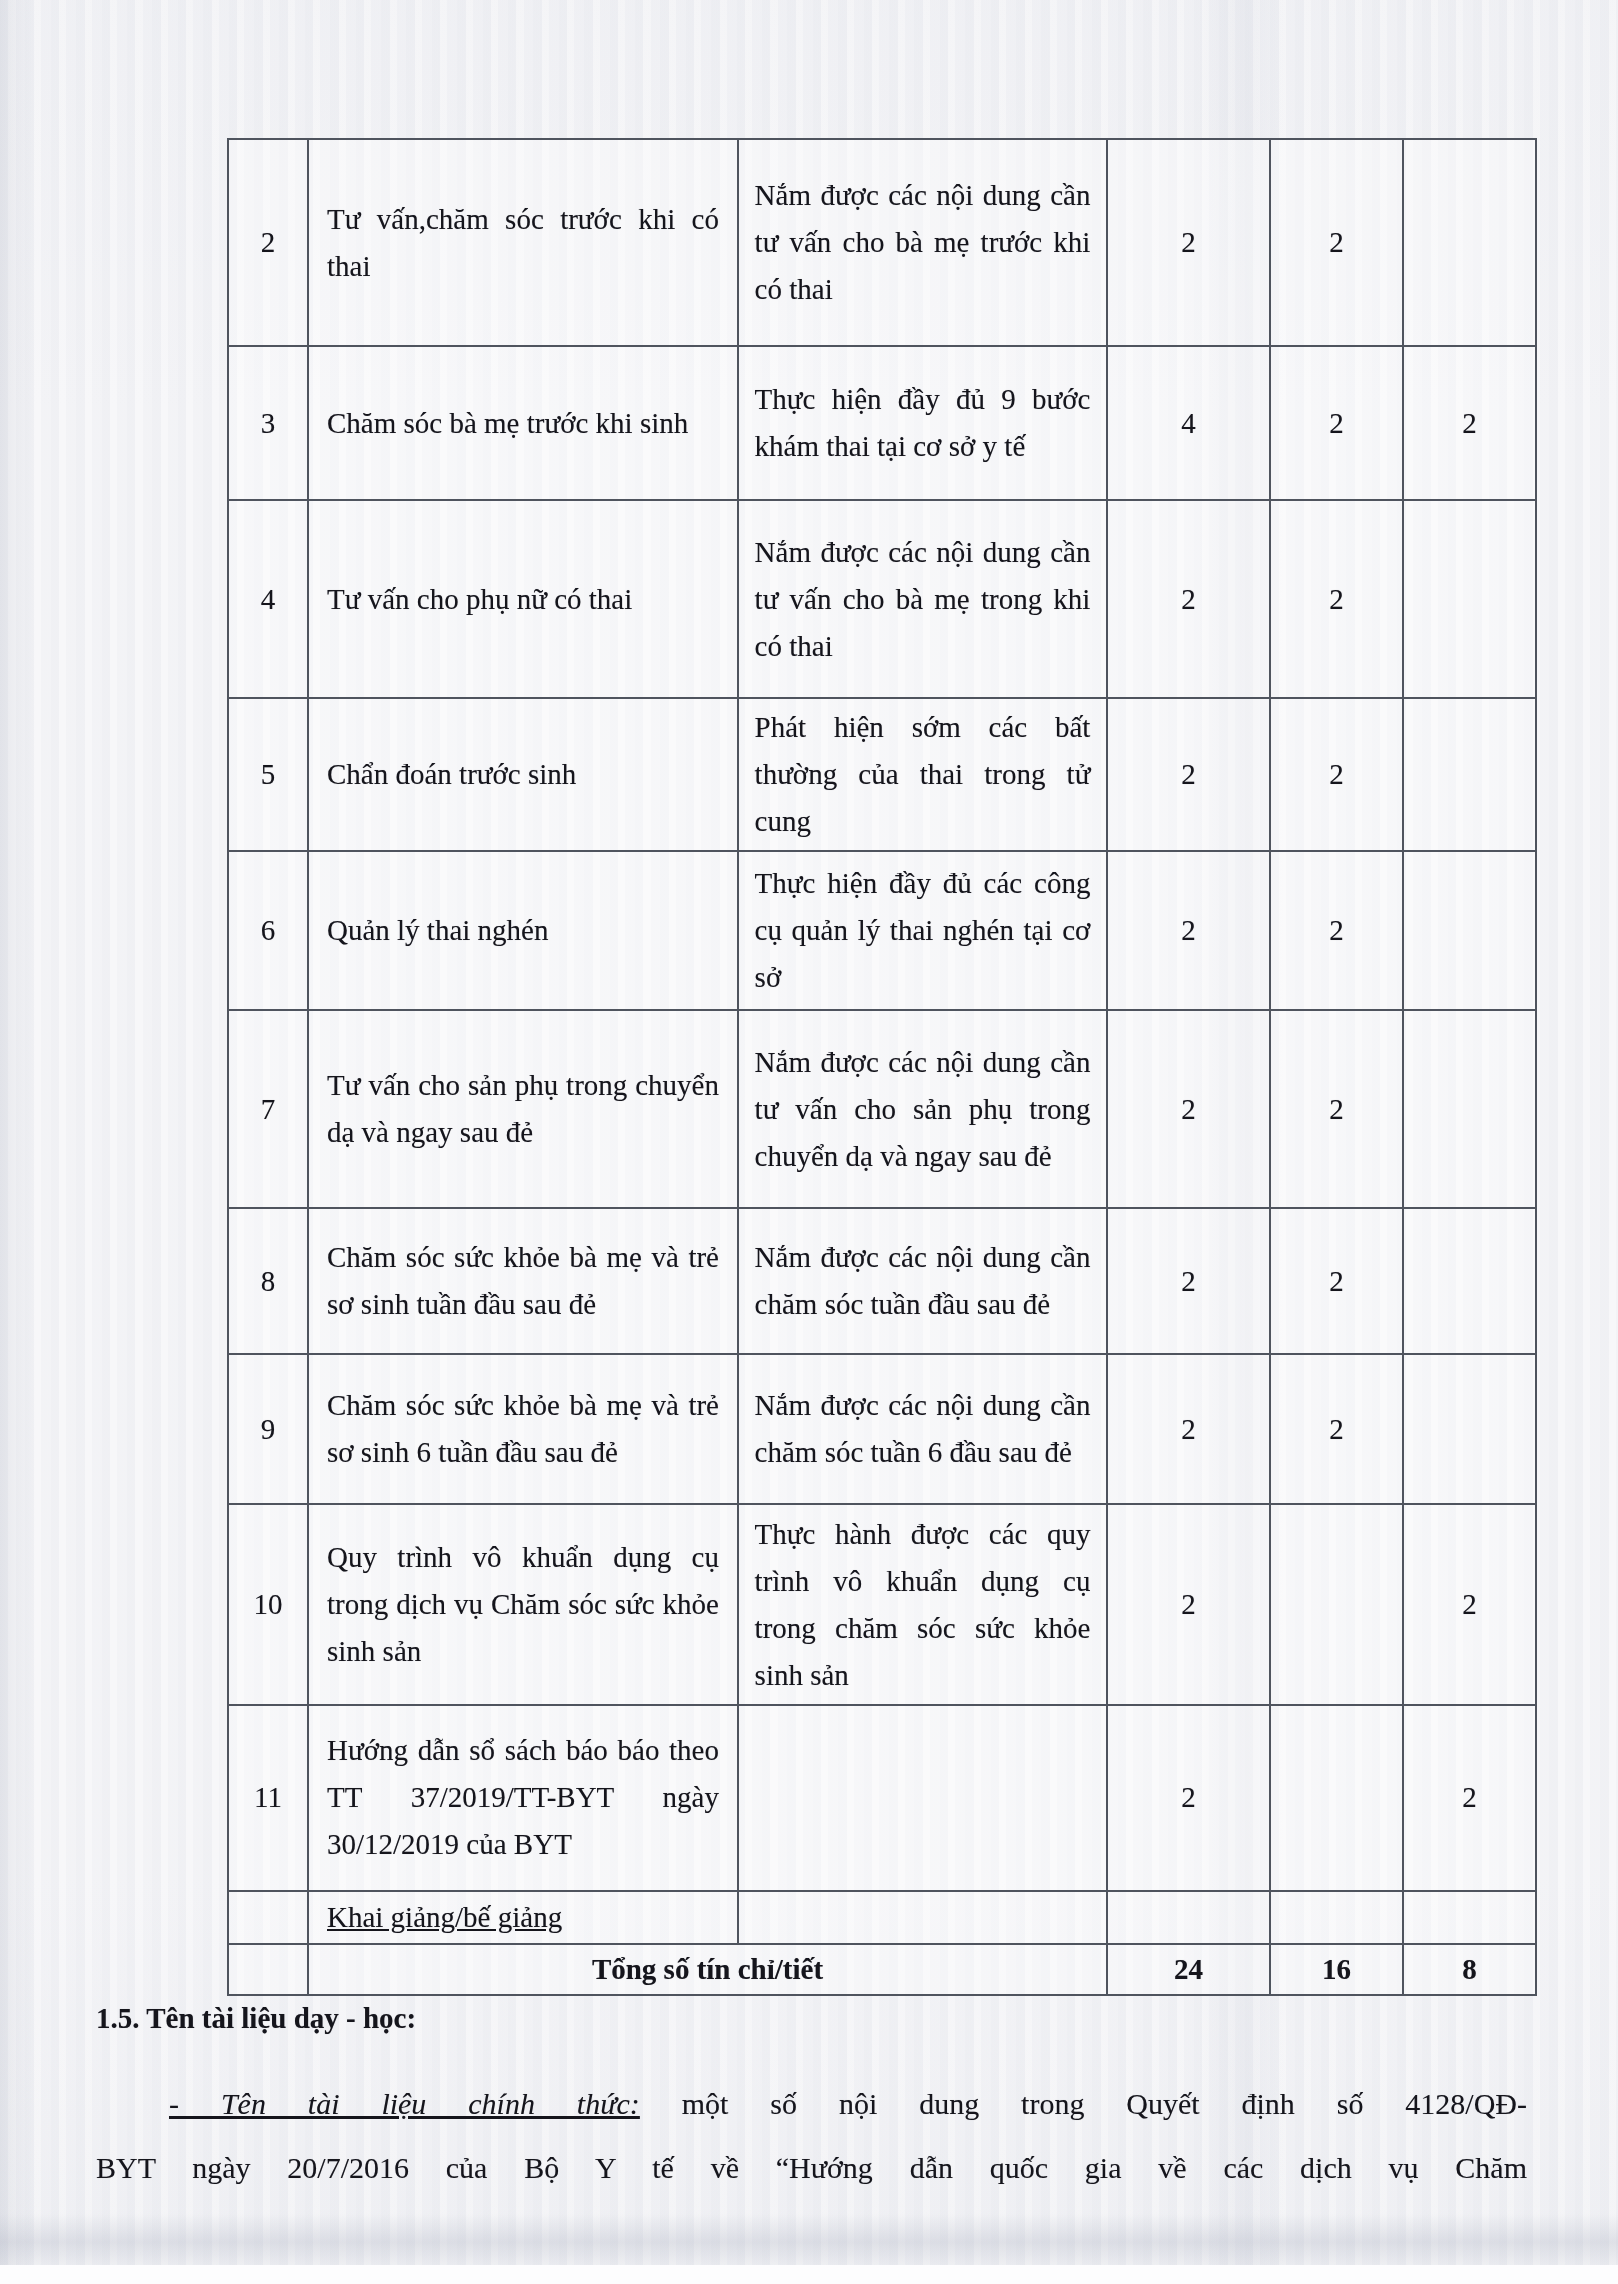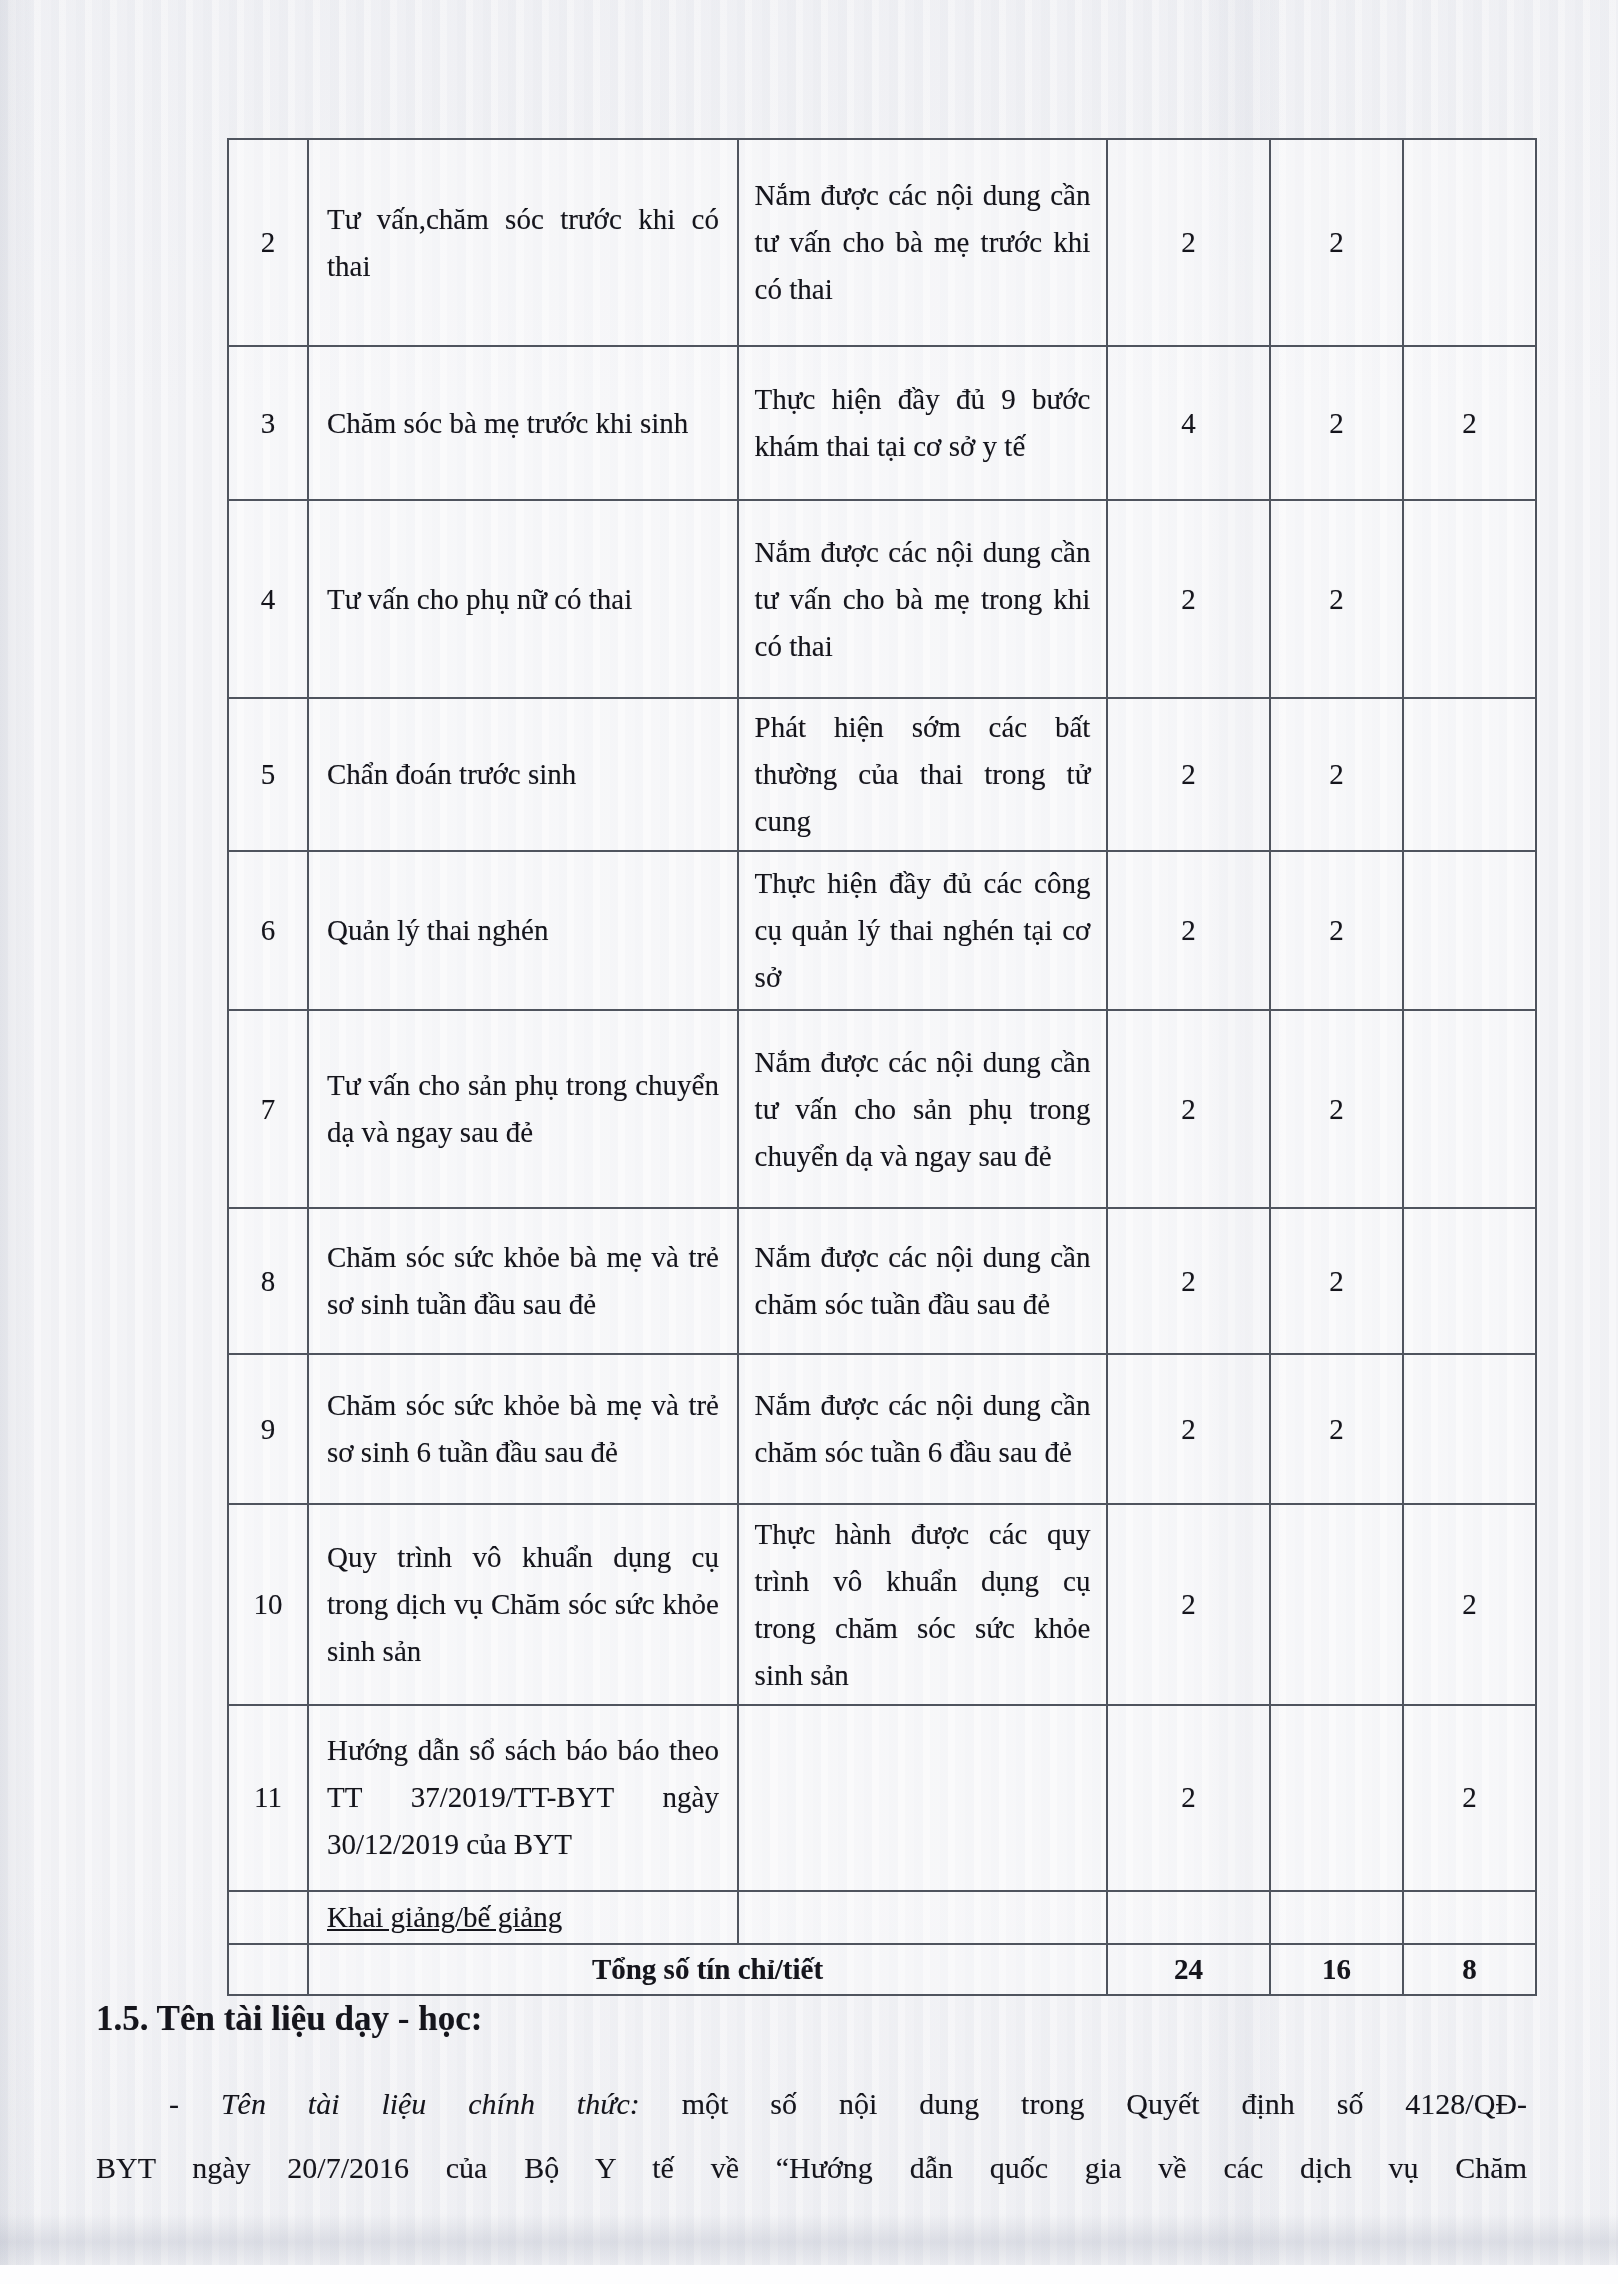--- a/index.html
+++ b/index.html
@@ -66,28 +66,28 @@
   td.topic{text-align:justify;padding:0 18px;}
   td.obj{text-align:justify;padding:5.2px 15.6px;}
   td.num{text-align:center;}
   tr.total-row td{font-weight:bold;}
   td.total-label{text-align:center;font-weight:bold;font-size:30px;}
 
   .below{
     position:absolute;left:96px;top:1999px;width:1431px;
   }
   .sec-heading{
-    font-weight:bold;font-size:35px;line-height:39px;
+    font-weight:bold;font-size:29px;line-height:39px;
     text-shadow:0 0 0.7px rgba(25,25,40,0.35);
   }
   .para{margin-top:34px;font-size:30px;line-height:64px;
     text-shadow:0 0 0.7px rgba(25,25,40,0.3);}
   .para .l1{text-align:justify;text-align-last:justify;padding-left:73px;}
   .para .l2{text-align:justify;text-align-last:justify;}
-  .italic{font-style:italic;}
+  .italic{font-style:italic;text-decoration:underline;}
 </style>
 </head>
 <body>
 
 <div class="page">
   <div class="noise"></div>
   <div class="left-edge"></div>
   <div class="streak-a"></div>
 
   <table class="doc">

